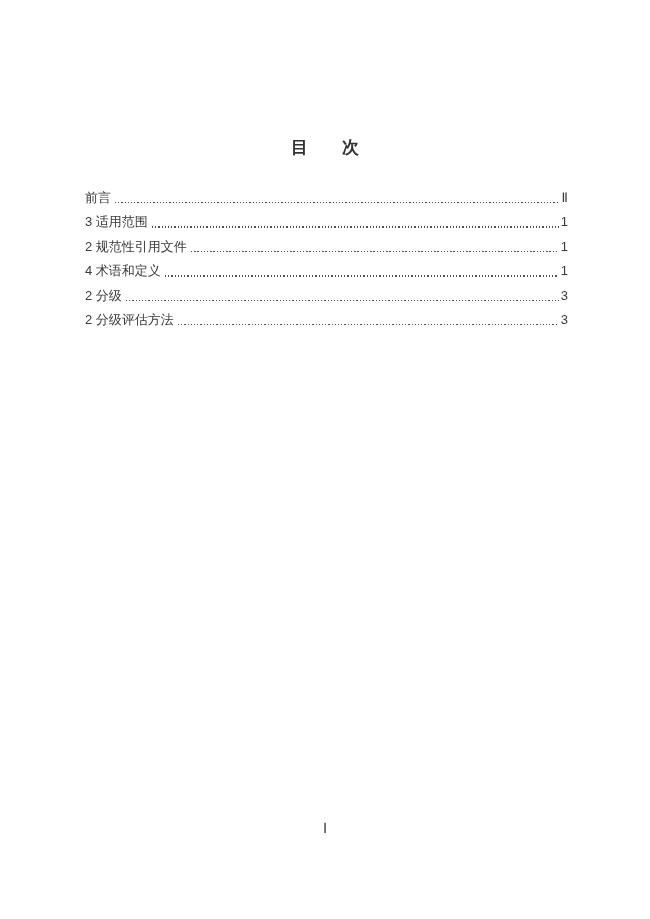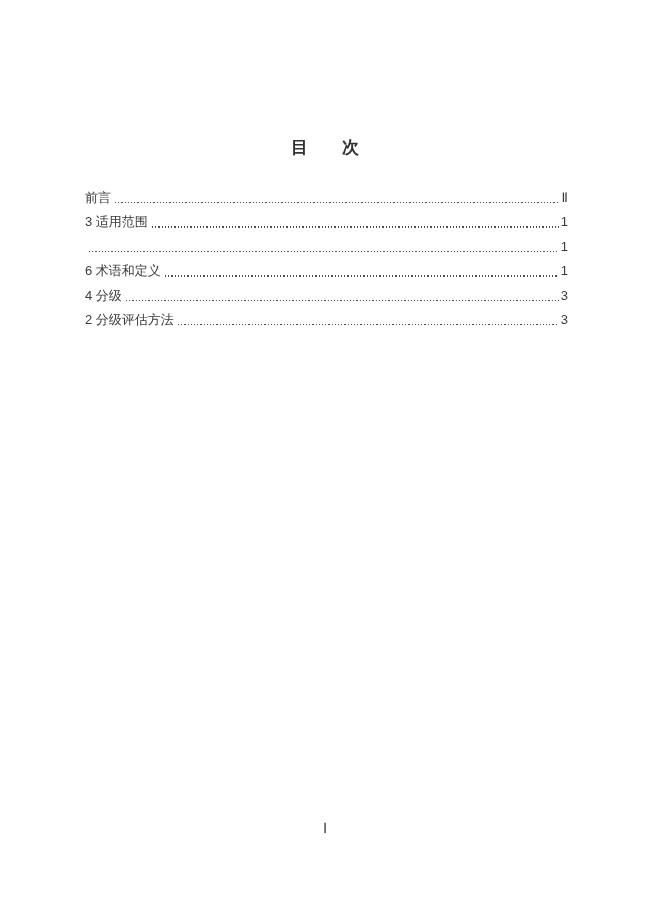--- a/index.html
+++ b/index.html
@@ -81,32 +81,33 @@
       <span class="toc-page-num">Ⅱ</span>
     </div>
 
     <div class="toc-row">
       <span class="toc-label">3 适用范围</span>
       <span class="toc-dots"></span>
       <span class="toc-page-num">1</span>
     </div>
 
     <div class="toc-row">
+      <span class="toc-label">2 规范性引用文件</span>
       <span class="toc-dots"></span>
       <span class="toc-page-num">1</span>
     </div>
 
     <div class="toc-row">
-      <span class="toc-label">6 术语和定义</span>
+      <span class="toc-label">4 术语和定义</span>
       <span class="toc-dots"></span>
       <span class="toc-page-num">1</span>
     </div>
 
     <div class="toc-row">
-      <span class="toc-label">4 分级</span>
+      <span class="toc-label">2 分级</span>
       <span class="toc-dots"></span>
       <span class="toc-page-num">3</span>
     </div>
 
     <div class="toc-row">
       <span class="toc-label">2 分级评估方法</span>
       <span class="toc-dots"></span>
       <span class="toc-page-num">3</span>
     </div>
 

